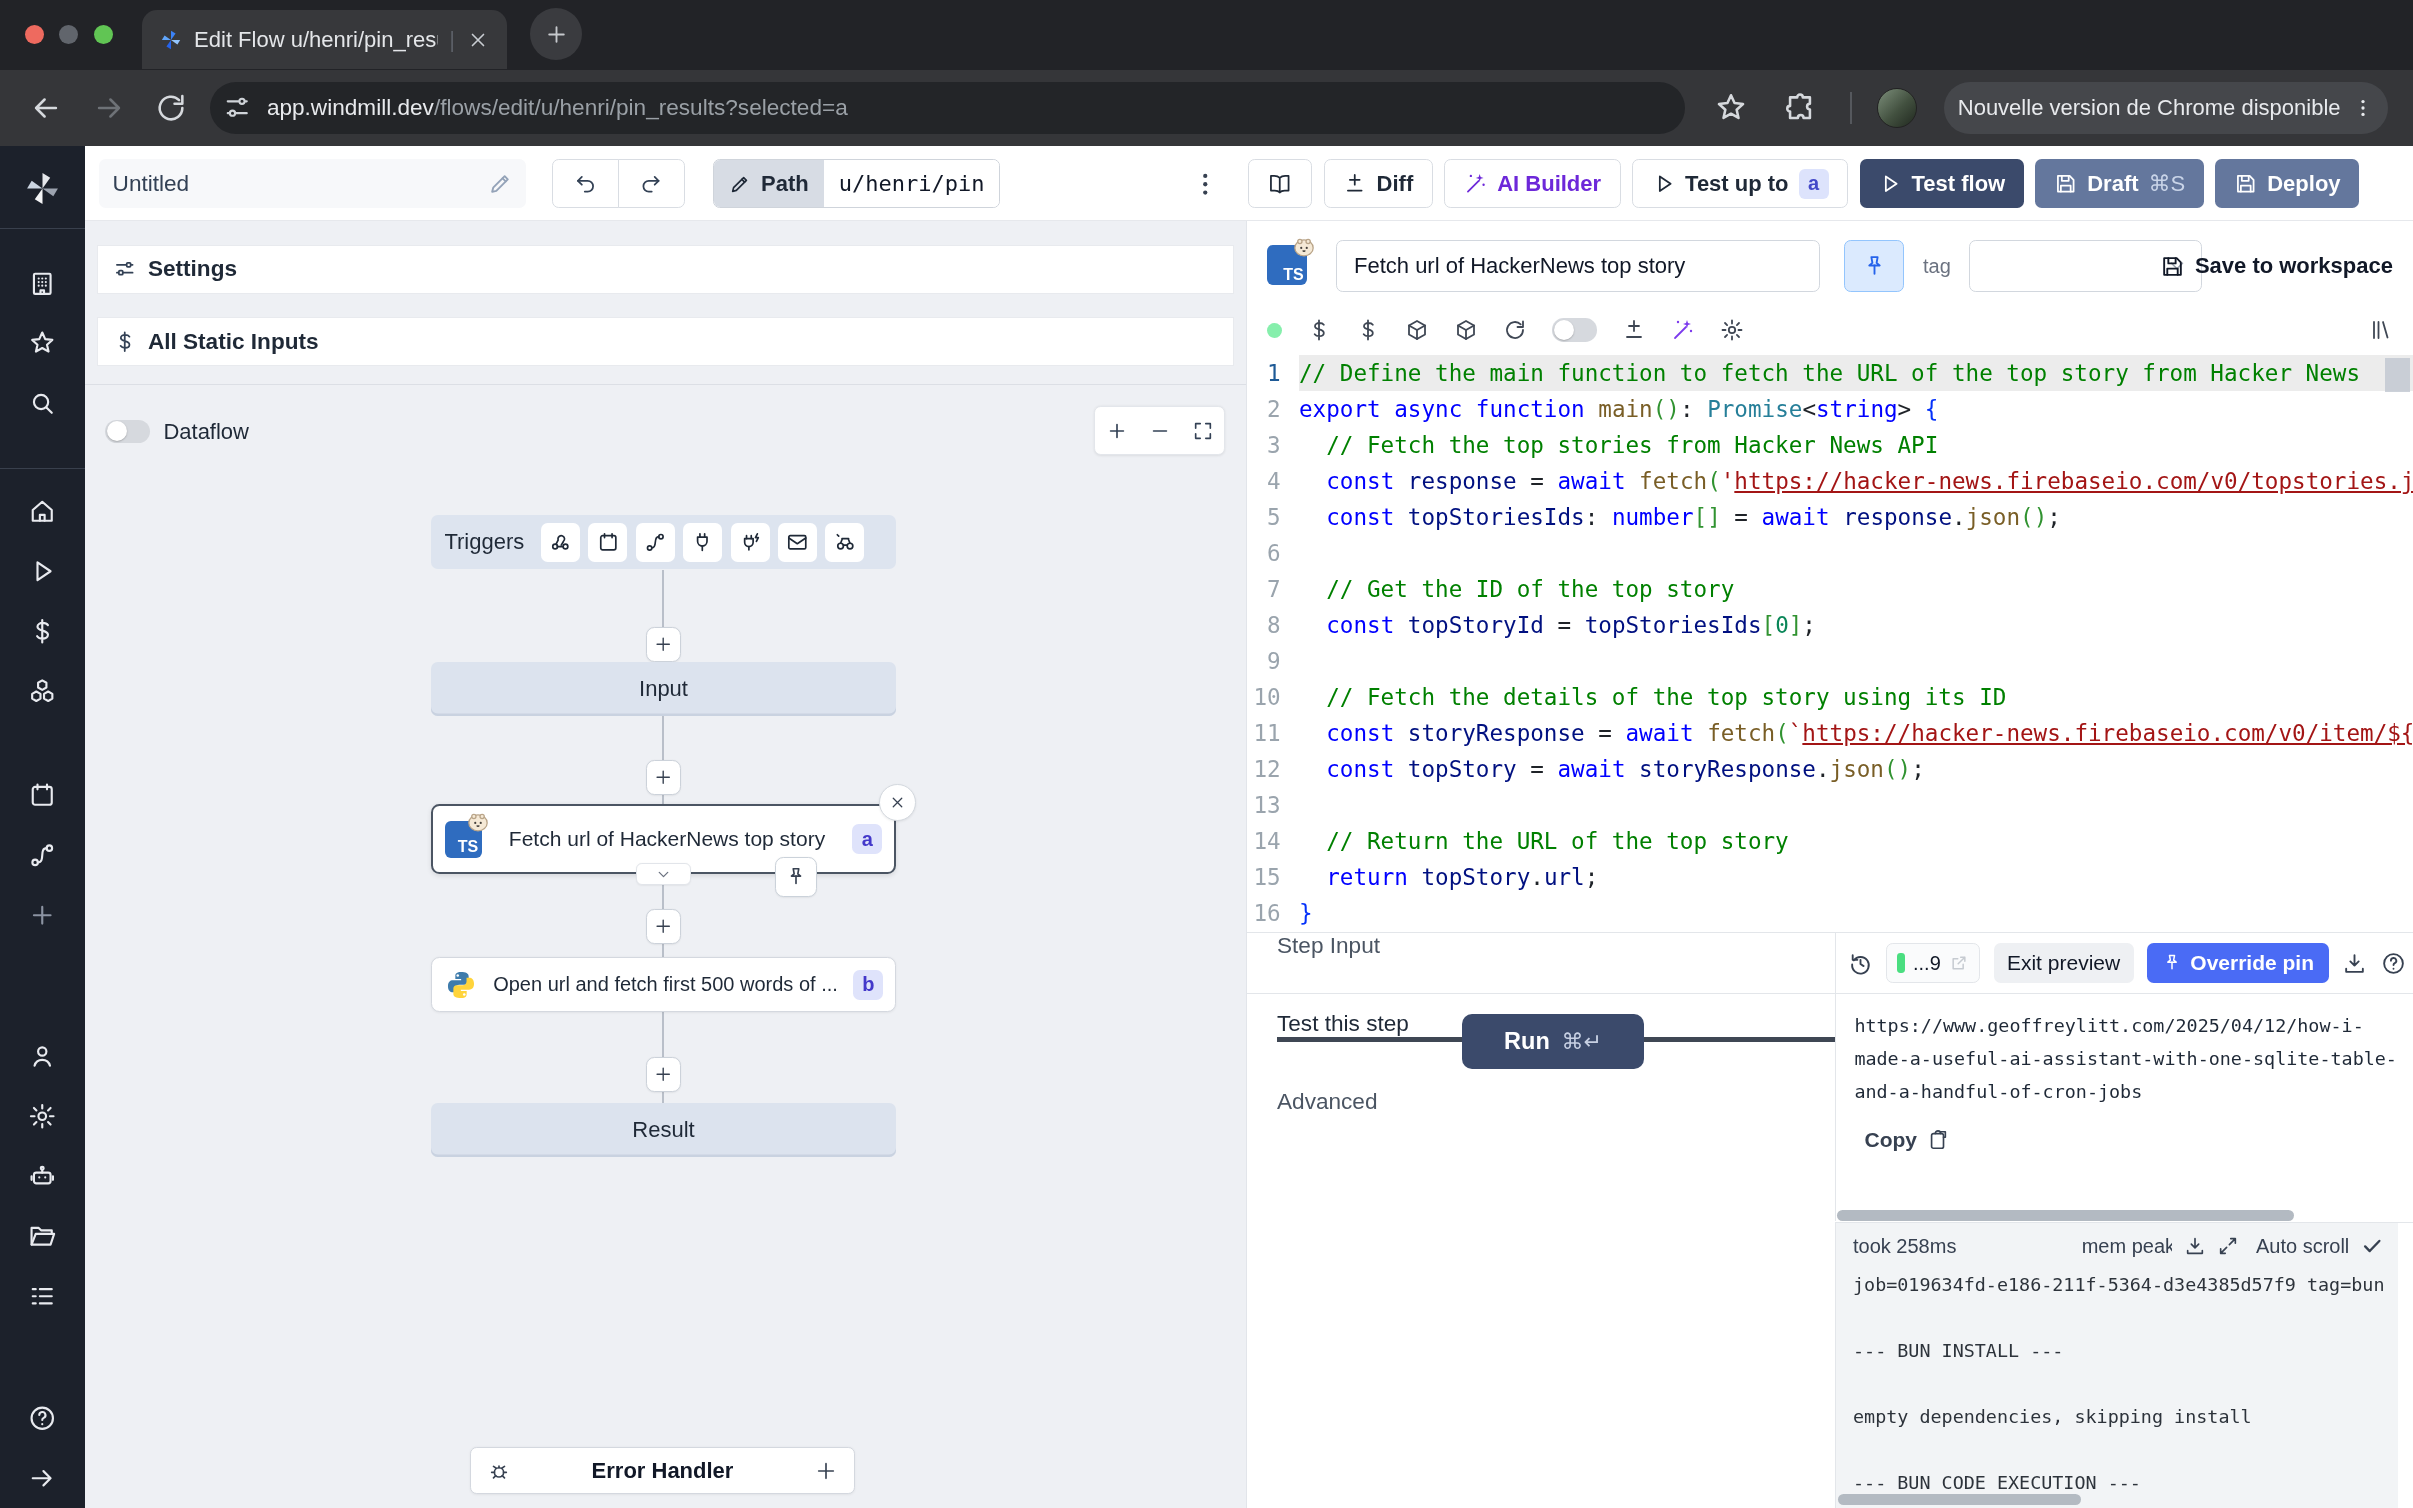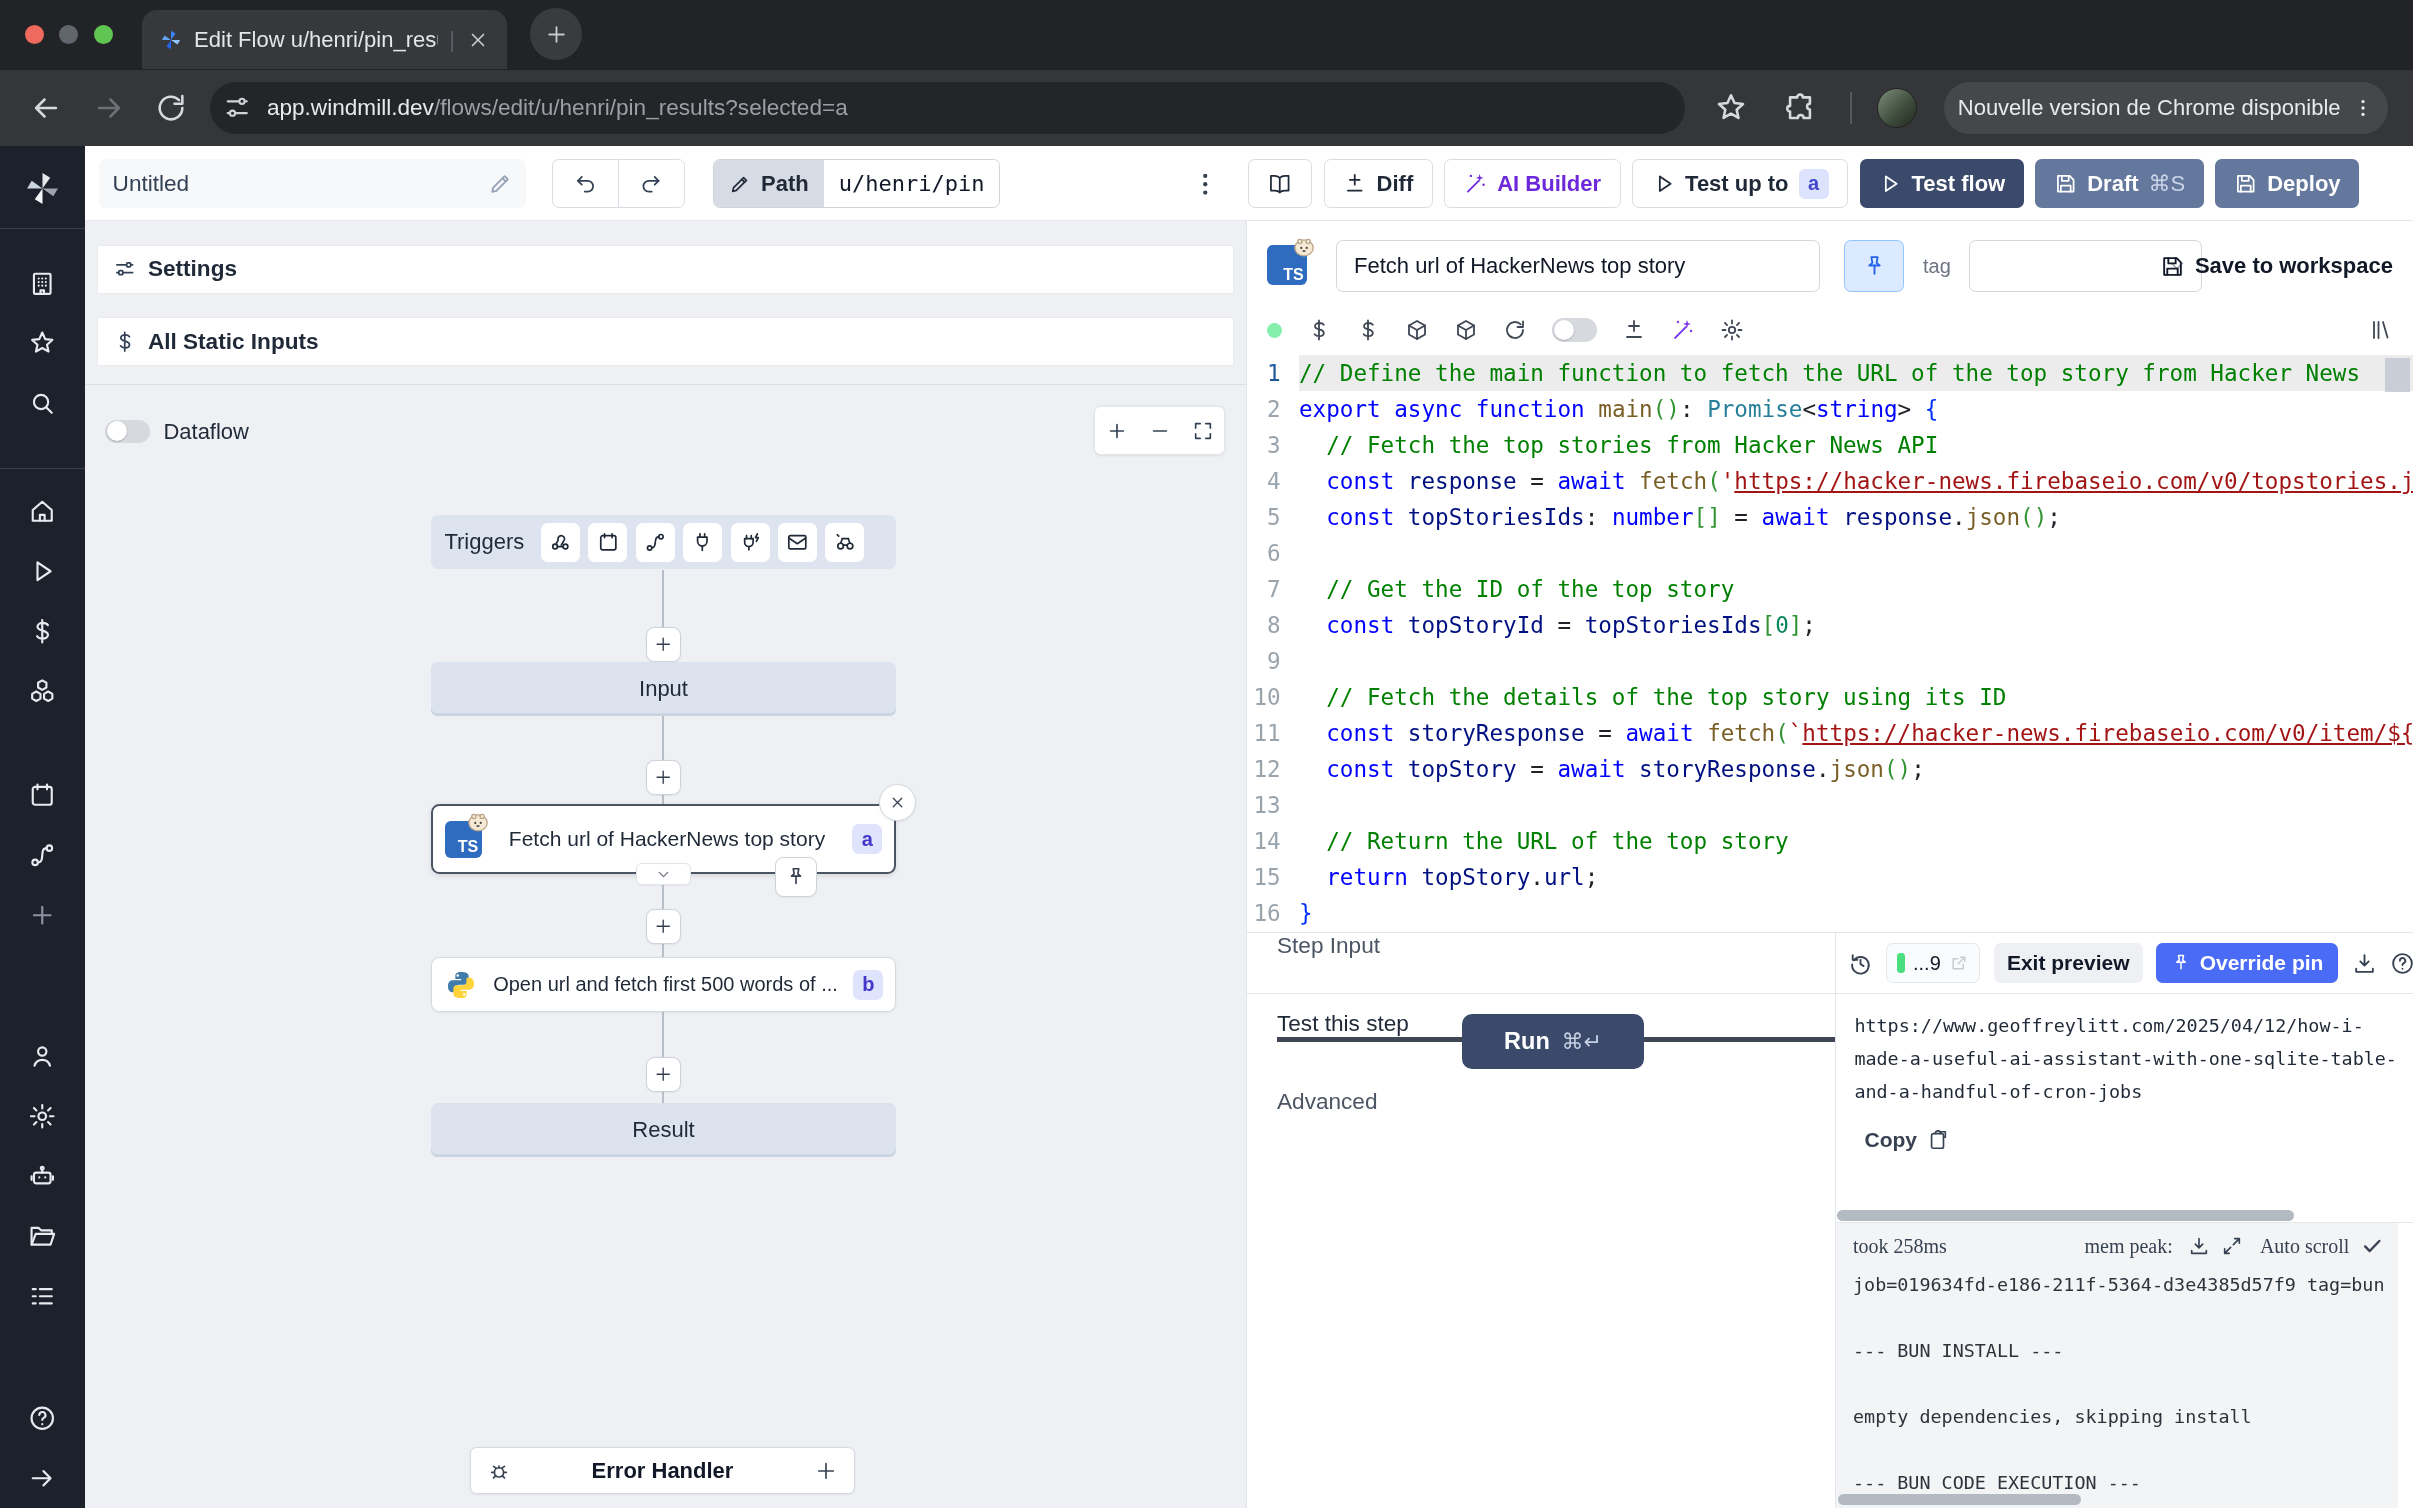--- a/index.html
+++ b/index.html
@@ -162,34 +162,34 @@
   .stab{display:flex;align-items:center;font-size:22.6px;color:#4b5563;border-bottom:5px solid transparent;}
   .stab.active{color:#1f2937;font-weight:500;border-bottom-color:#3f4754;}
   .rightbar{position:absolute;left:588px;right:0;top:711px;height:62px;border-top:0.8px solid #e3e6ea;border-bottom:0.8px solid #e3e6ea;
             border-left:0.8px solid #e3e6ea;display:flex;align-items:center;gap:13.4px;padding:0 0 0 11.7px;overflow:hidden;}
   .rightbar .ic.plain{width:25px;height:25px;color:#374151;}
   .jobpill{height:40px;border:1.3px solid #e3e6ea;background:#fafbfc;border-radius:6.7px;display:flex;align-items:center;gap:8.4px;padding:0 10px;}
   .jobpill .gbar{width:7.5px;height:20px;border-radius:3.4px;background:#4ade80;}
   .jobpill .t{font-size:20px;color:#111827;}
   .jobpill .ic{width:20px;height:20px;color:#c6cbd1;}
   .exitbtn{height:40px;padding:0 13.4px;border-radius:6.7px;background:#eef0f3;display:flex;align-items:center;
-           font-size:21px;font-weight:700;color:#111827;white-space:nowrap;text-align:right;}
+           font-size:21px;font-weight:400;color:#111827;white-space:nowrap;text-align:right;}
   .overridebtn{height:40px;padding:0 15px;border-radius:6.7px;background:#4a6bf5;color:#fff;display:flex;align-items:center;gap:8.4px;
                font-size:21px;font-weight:600;white-space:nowrap;}
   .overridebtn .ic{width:20px;height:20px;}
   .runbtn{position:absolute;left:215px;top:793px;width:182px;height:55px;background:#3b4a6b;border-radius:10px;color:#fff;
           display:flex;align-items:center;justify-content:center;gap:11.7px;font-size:23.5px;font-weight:700;}
   .runbtn .sc{font-weight:400;font-size:22px;color:#c7d0e3;}
   .resultarea{position:absolute;left:588px;right:0;top:773px;height:227px;border-left:0.8px solid #e3e6ea;background:#fff;overflow:hidden;}
   .urltext{position:absolute;left:18.4px;top:15px;right:11.7px;font-size:18.4px;line-height:33px;color:#1f2937;white-space:pre;}
   .copyrow{position:absolute;left:28.5px;top:134px;display:flex;align-items:center;gap:10px;font-size:21px;font-weight:700;color:#374151;}
   .copyrow .ic{width:22px;height:22px;}
   .hscroll1{position:absolute;left:590px;top:989px;width:457px;height:11px;background:#b3bac2;border-radius:5.9px;}
   .logpanel{position:absolute;left:588px;right:0;top:1001px;bottom:0;background:#f2f4f6;border-left:0.8px solid #e3e6ea;border-top:0.8px solid #e3e6ea;}
-  .loghead{position:absolute;left:17px;right:30px;top:8.4px;height:30px;display:flex;align-items:center;gap:11.7px;font-size:20px;color:#374151;font-family:Liberation Serif, serif;}
+  .loghead{position:absolute;left:17px;right:30px;top:8.4px;height:30px;display:flex;align-items:center;gap:11.7px;font-size:20px;color:#374151;}
   .loghead .took{width:243px;}
   .loghead .mem{white-space:nowrap;overflow:hidden;width:101px;}
   .loghead .ic{width:22px;height:22px;color:#374151;}
   .loghead .as{margin-left:5px;white-space:nowrap;}
   .loglines{position:absolute;left:17px;right:25px;top:45px;bottom:17px;font-size:18.4px;line-height:33px;color:#2d333b;white-space:pre;overflow:hidden;}
   .hscroll2{position:absolute;left:1.7px;bottom:3.4px;width:243px;height:11px;background:#b3bac2;border-radius:5.9px;}
   .logtrack{position:absolute;right:0;top:0;bottom:0;width:15px;background:#fff;}
 </style>
 </head>
 <body>

